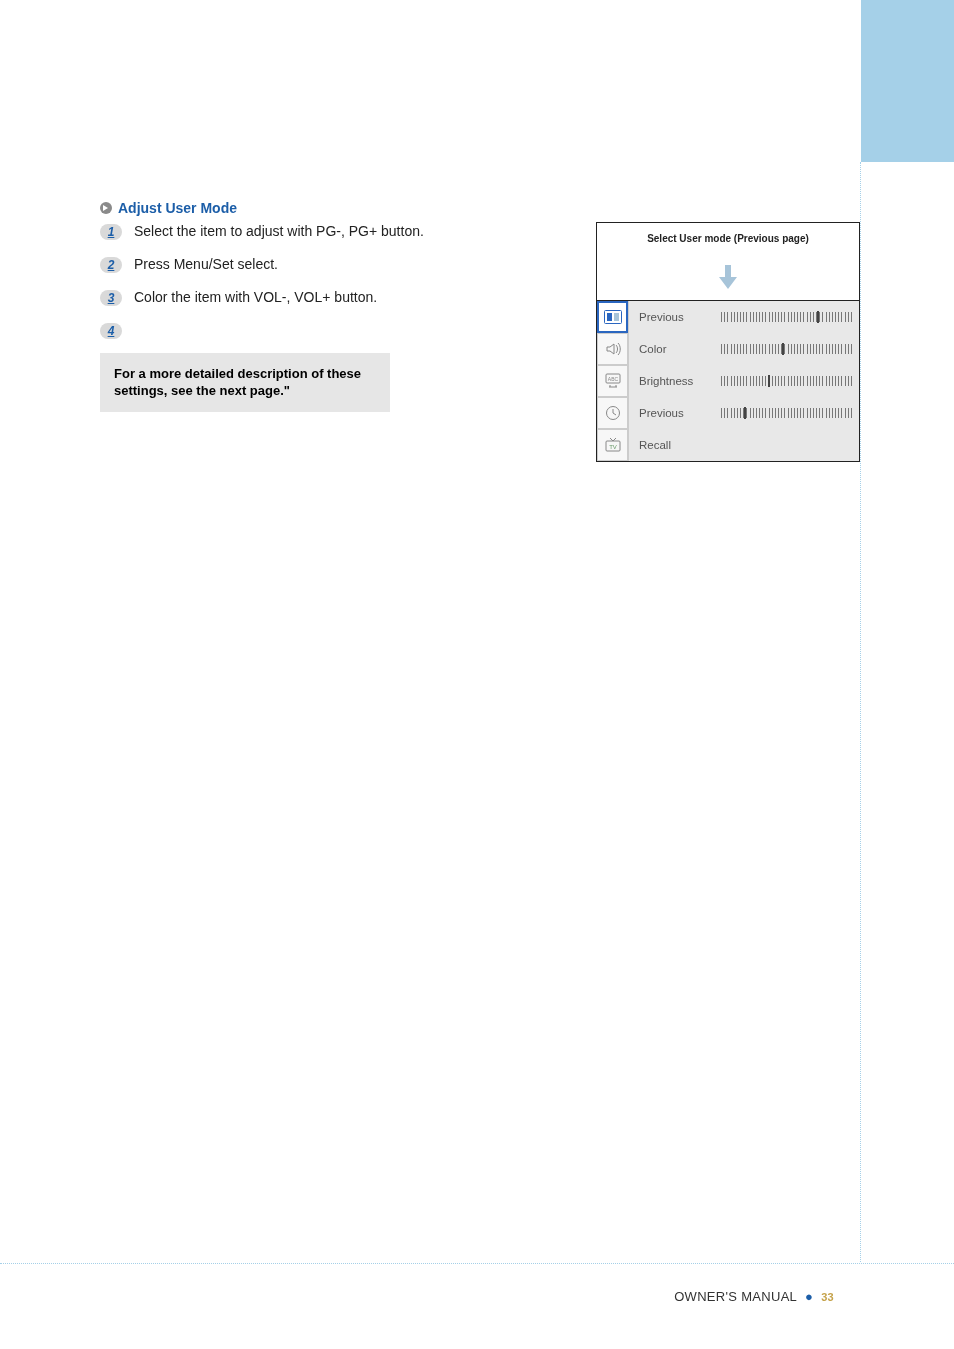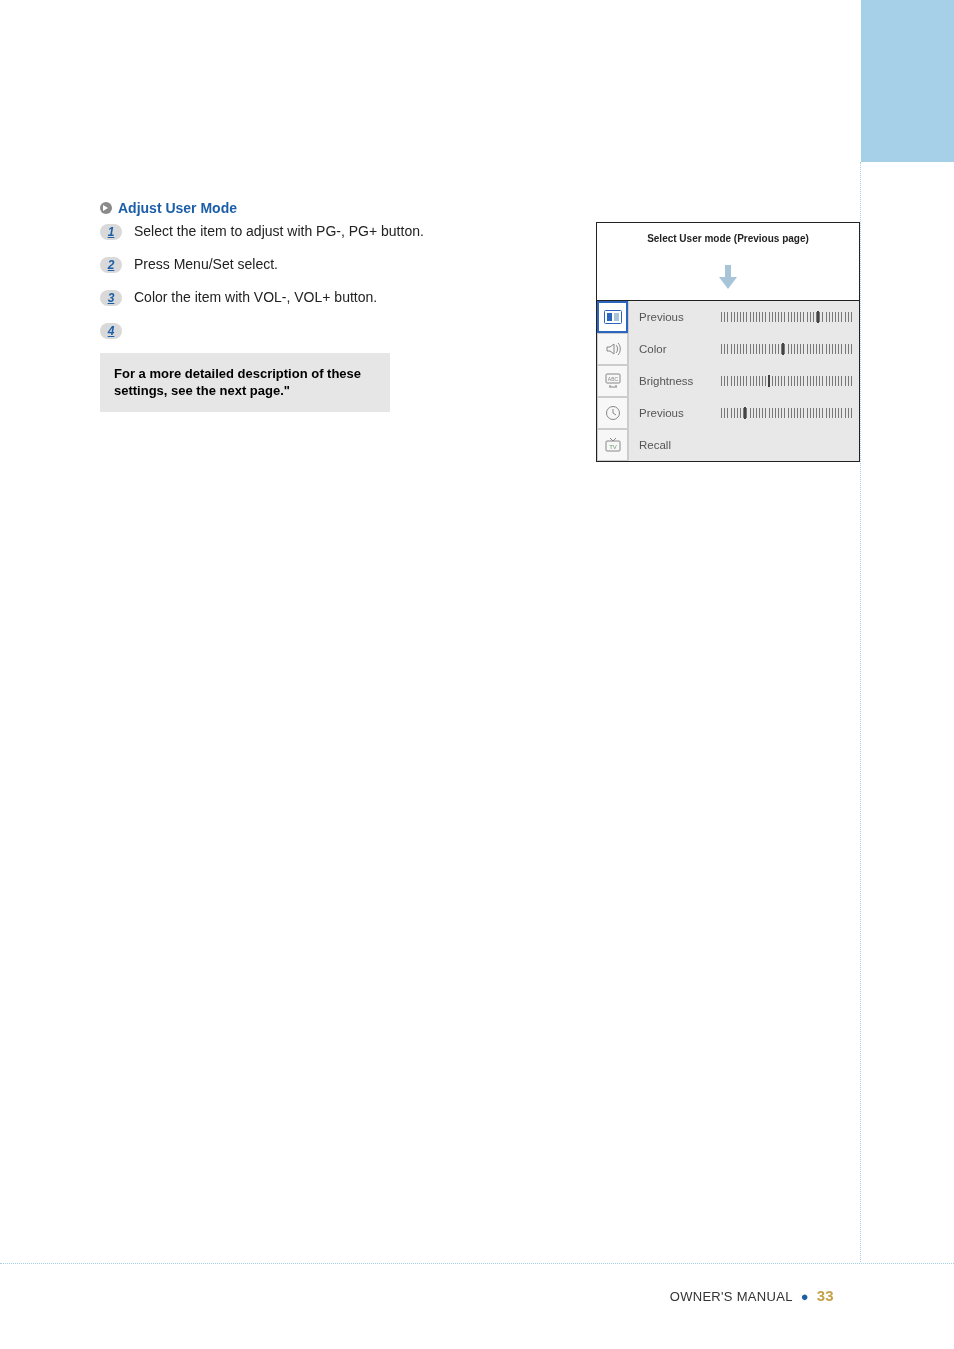--- a/index.html
+++ b/index.html
@@ -32,21 +32,21 @@
   .osd-icon { height: 32px; border: 1px solid #ccc; margin: 0; display: flex; align-items: center; justify-content: center; font-size: 14px; color: #888; background: #f7f7f7; }
   .osd-icon.sel { border: 2px solid #2a66c0; background: #fff; color: #2a66c0; }
   .osd-list { flex: 1; background: #e8e8e8; display: flex; flex-direction: column; }
   .osd-row { height: 32px; display: flex; align-items: center; padding: 0 8px 0 10px; gap: 10px; }
   .osd-label { font-size: 11.5px; color: #555; flex: 0 0 72px; }
   .slider { flex: 1; height: 10px; position: relative; }
   .tick { position: absolute; top: 0; width: 1px; height: 10px; background: #777; }
   .marker { position: absolute; top: -1px; width: 2px; height: 12px; background: #444; }
   .footer { position: absolute; bottom: 45px; right: 120px; font-size: 13px; color: #333; letter-spacing: .3px; }
   .footer .dot { color: #1c5ea8; padding: 0 4px; }
-  .footer .pg { color: #c5a24a; font-weight: bold; font-size: 15px; }
+  .footer .pg { color: #c5a24a; font-weight: bold; font-size: 11px; }
   .footer .om { font-family: "Trebuchet MS", Arial, sans-serif; }
 </style>
 </head>
 <body>
 
 <div class="page">
   <div class="topband"></div>
   <div class="dotted-vert"></div>
   <div class="dotted-bottom"></div>
 

